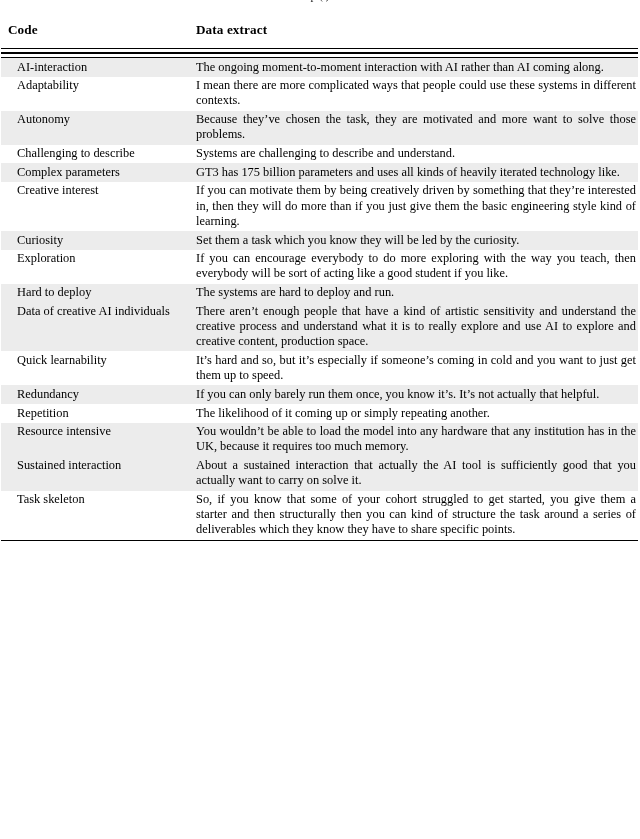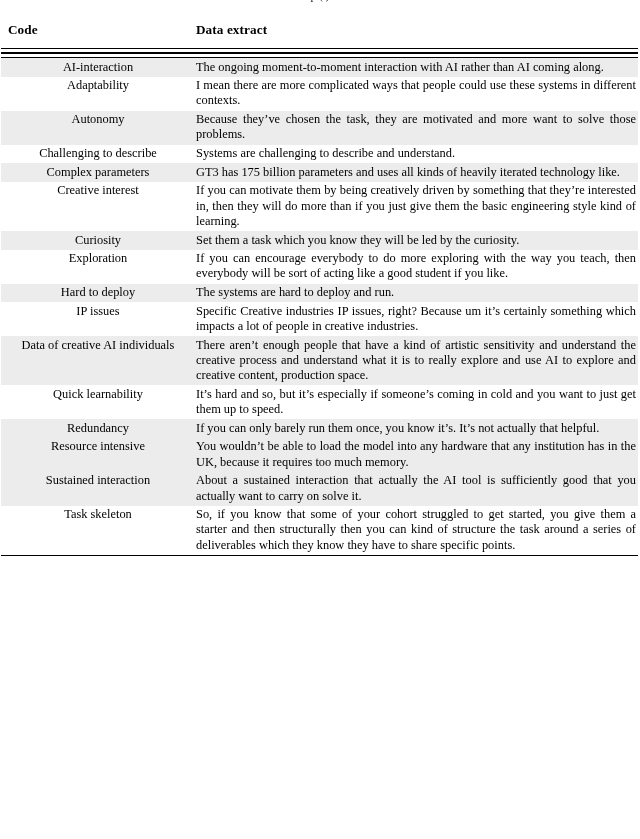--- a/index.html
+++ b/index.html
@@ -84,23 +84,23 @@
   col.c-code { width: 195px; }
   col.c-extract { width: 442px; }
 
   tbody td {
     vertical-align: top;
     padding: 1.5px 0 2.0px 0;
     line-height: 15.2px;
   }
 
   td.code-cell {
-    padding-left: 7px;
+    padding-left: 16px;
     padding-right: 8px;
-    text-align: center;
+    text-align: left;
     hyphens: auto;
     -webkit-hyphens: auto;
   }
   td.extract-cell {
     padding-left: 0px;
     padding-right: 2px;
     text-align: justify;
     text-justify: inter-word;
     hyphens: auto;
     -webkit-hyphens: auto;
@@ -178,35 +178,35 @@
             <td class="extract-cell">Set them a task which you know they will be led by the curiosity.</td>
           </tr>
           <tr class="plain">
             <td class="code-cell">Exploration</td>
             <td class="extract-cell">If you can encourage everybody to do more exploring with the way you teach, then everybody will be sort of acting like a good student if you like.</td>
           </tr>
           <tr class="shaded">
             <td class="code-cell">Hard to deploy</td>
             <td class="extract-cell">The systems are hard to deploy and run.</td>
           </tr>
-          <tr class="plain">
-            <td class="code-cell">IP issues</td>
-            <td class="extract-cell">Specific Creative industries IP issues, right?  Because um it’s certainly something which impacts a lot of people in creative industries.</td>
-          </tr>
           <tr class="shaded">
             <td class="code-cell">Data of creative AI individuals</td>
             <td class="extract-cell">There aren’t enough people that have a kind of artistic sensitivity and understand the creative process and understand what it is to really explore and use AI to explore and creative content, production space.</td>
           </tr>
           <tr class="plain">
             <td class="code-cell">Quick learnability</td>
             <td class="extract-cell">It’s hard and so, but it’s especially if someone’s coming in cold and you want to just get them up to speed.</td>
           </tr>
           <tr class="shaded">
             <td class="code-cell">Redundancy</td>
             <td class="extract-cell">If you can only barely run them once, you know it’s.  It’s not actually that helpful.</td>
+          </tr>
+          <tr class="plain">
+            <td class="code-cell">Repetition</td>
+            <td class="extract-cell">The likelihood of it coming up or simply repeating another.</td>
           </tr>
           <tr class="shaded">
             <td class="code-cell">Resource intensive</td>
             <td class="extract-cell">You wouldn’t be able to load the model into any hardware that any institution has in the UK, because it requires too much memory.</td>
           </tr>
           <tr class="shaded">
             <td class="code-cell">Sustained interaction</td>
             <td class="extract-cell">About a sustained interaction that actually the AI tool is sufficiently good that you actually want to carry on solve it.</td>
           </tr>
           <tr class="plain">

